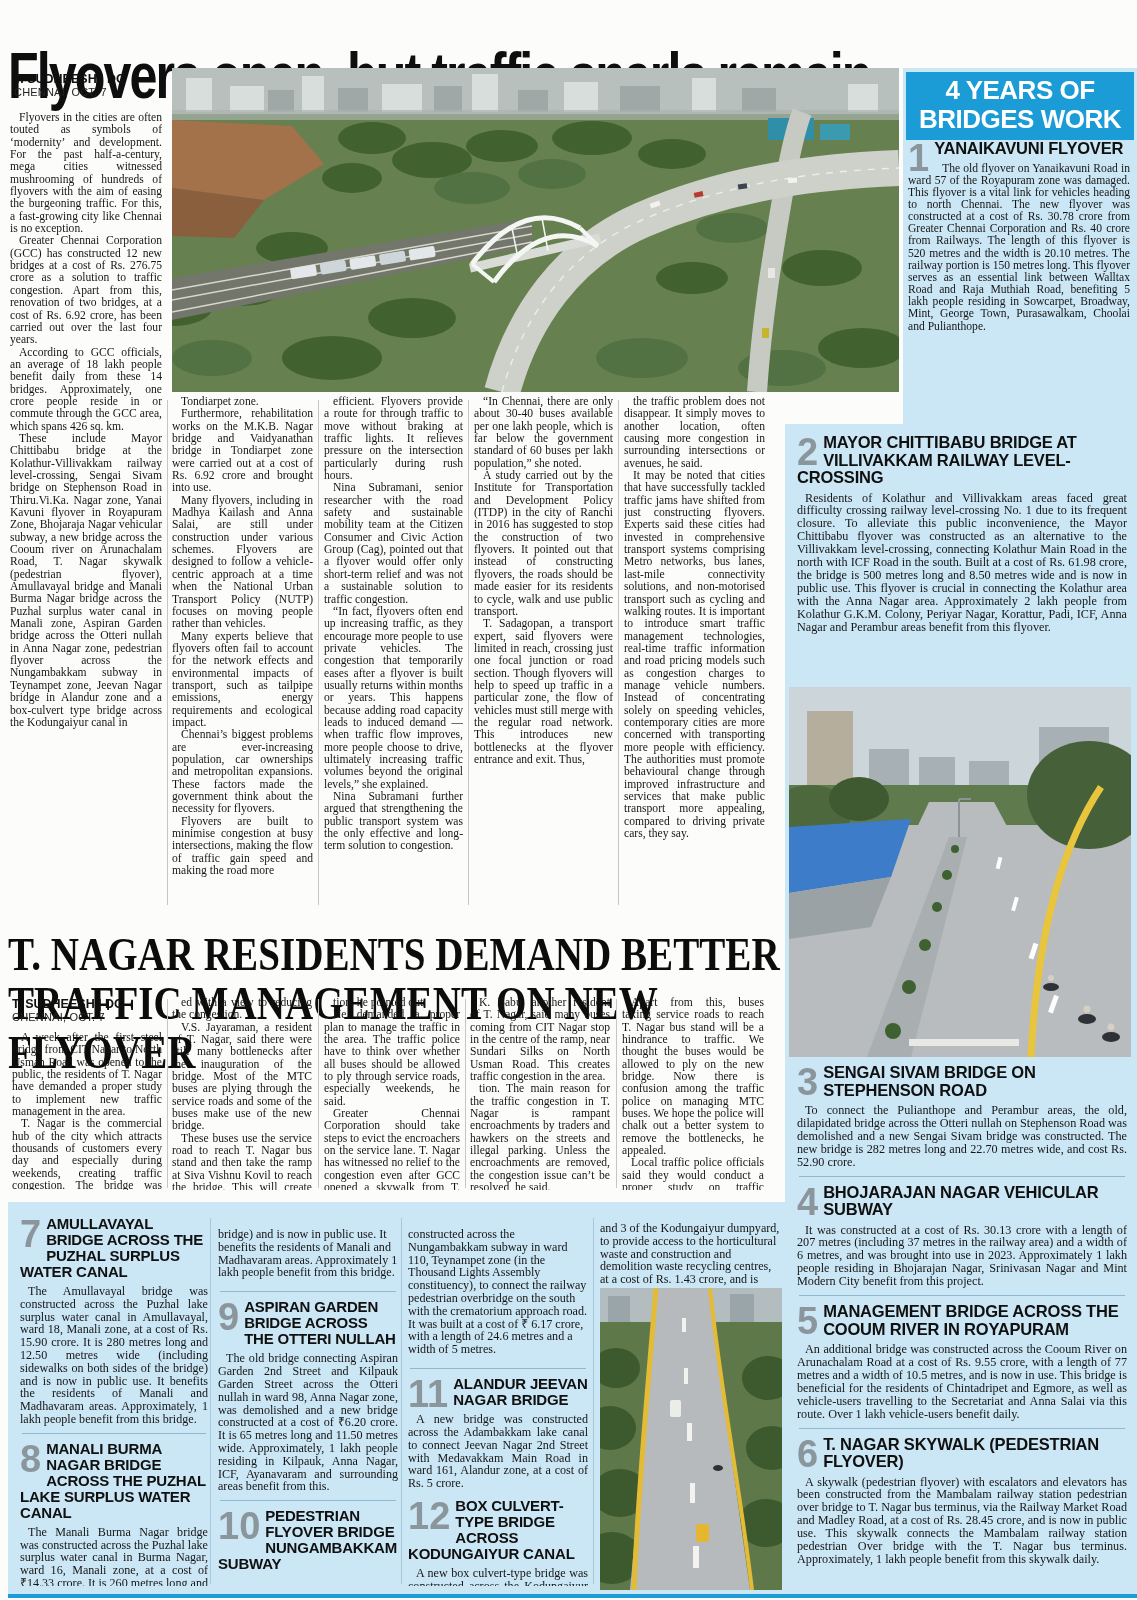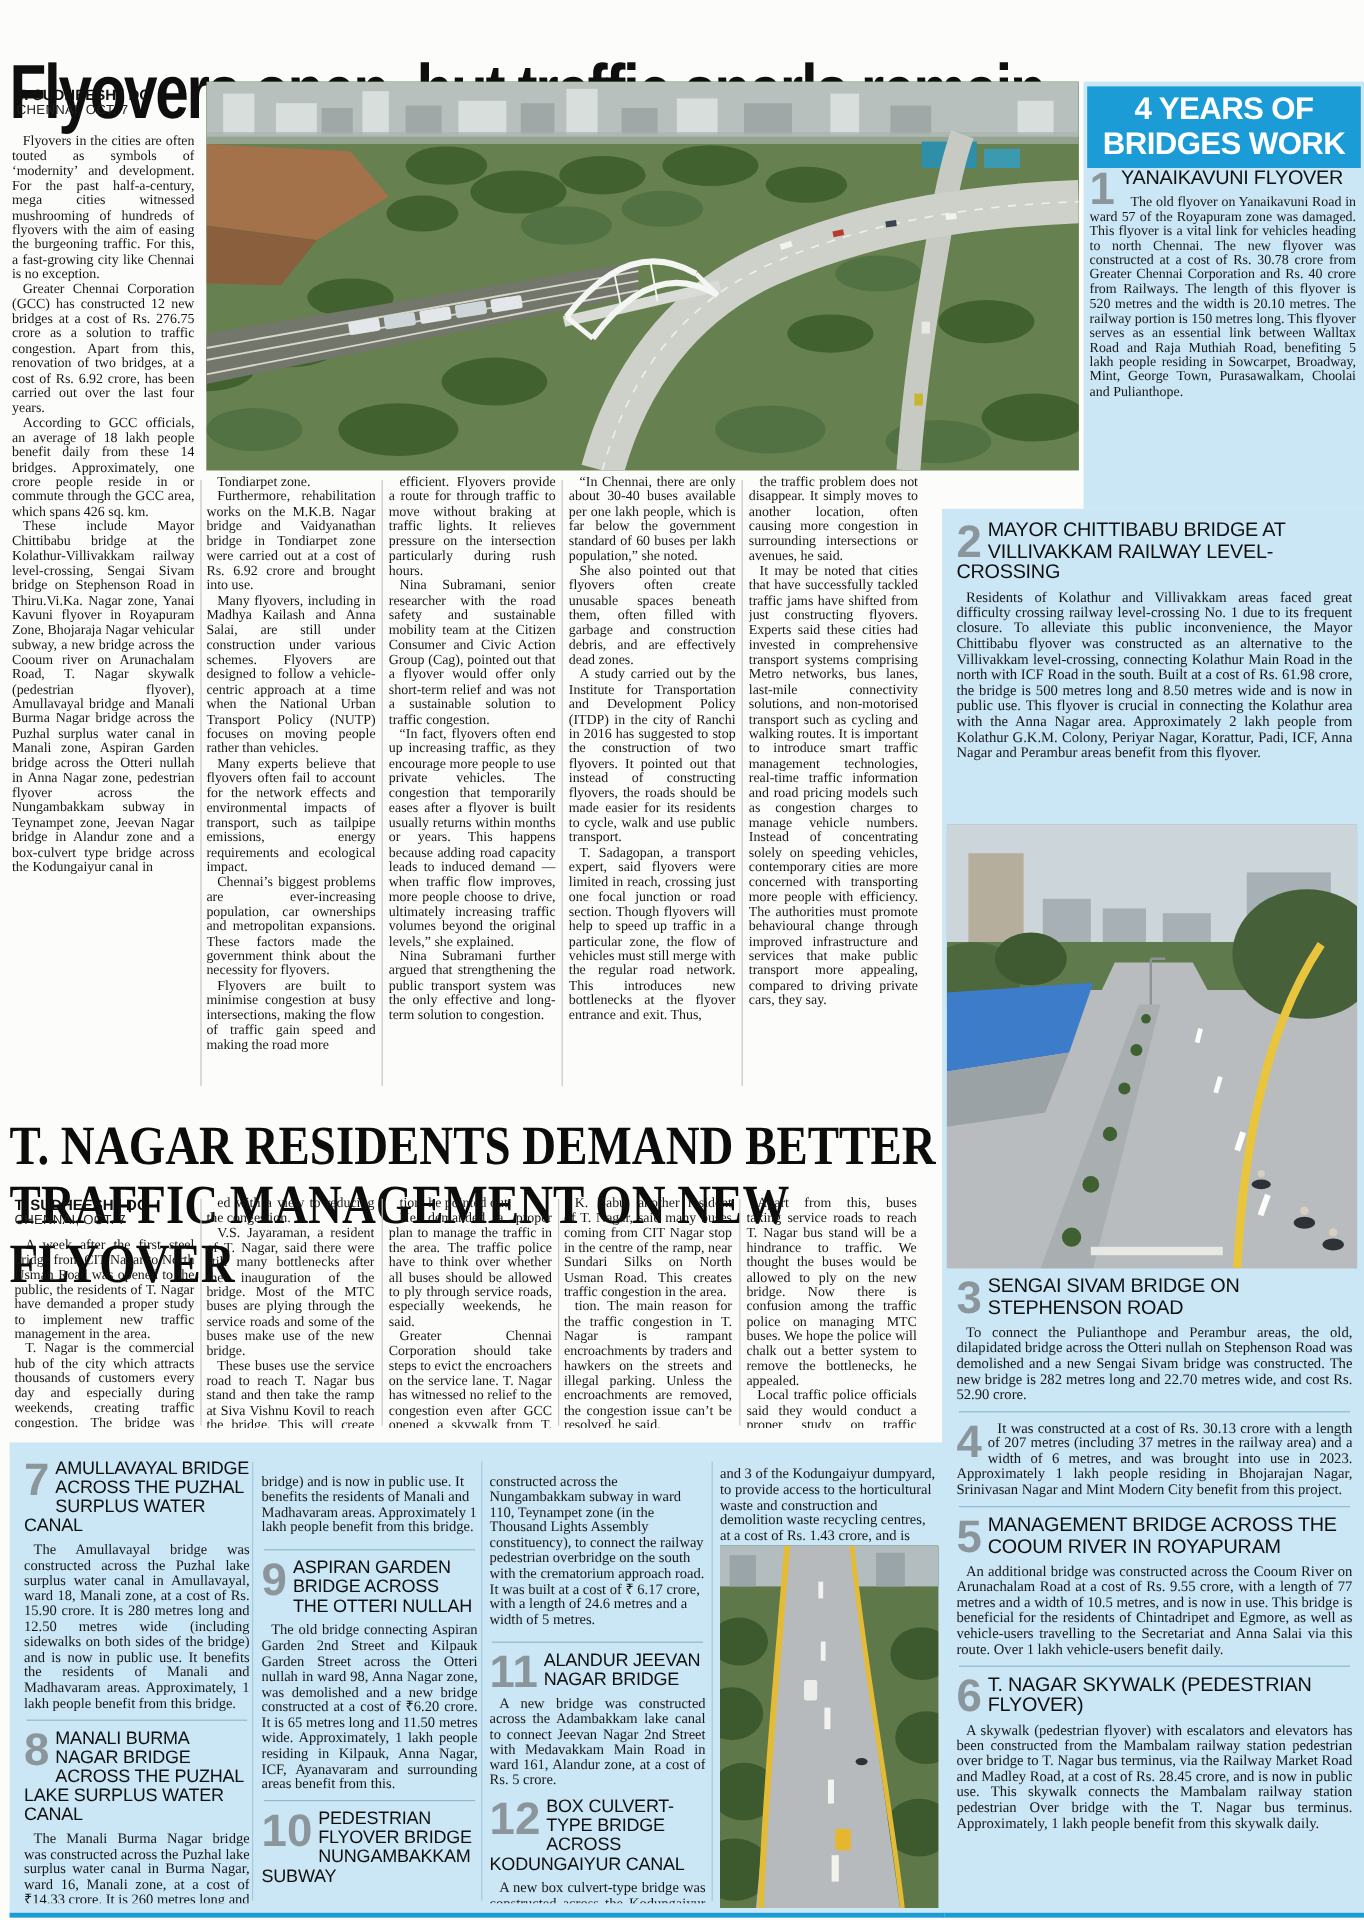--- a/index.html
+++ b/index.html
@@ -33,21 +33,21 @@
   
   .sb-bg-narrow { position:absolute; left:903px; top:68px; width:234px; height:356px; background:#cbe6f4; }
   .sb-bg-wide   { position:absolute; left:785px; top:424px; width:352px; height:1174px; background:#cbe6f4;
                   border-bottom:4px solid #1b9cd6; box-sizing:border-box; }
   .sb-header { position:absolute; left:906px; top:72px; width:228px; background:#1b9cd6; color:#fff;
                text-align:center; font-family:"Liberation Sans", sans-serif; font-weight:bold;
                font-size:26px; line-height:29px; padding:4px 0 6px; letter-spacing:-.5px; }
   .item { overflow:hidden; }
   .item .num { float:left; font-family:"Liberation Sans", sans-serif; font-weight:bold;
                font-size:38px; line-height:32px; color:#8b959c; margin:2px 5px 0 0; }
-  .item h3 { margin:0 0 5px; font-family:"Liberation Sans", sans-serif; font-weight:normal;
+  .item h3 { margin:0 0 5px; font-family:"Liberation Sans", sans-serif; font-weight:bold;
              font-size:16.5px; line-height:17.5px; color:#101010; letter-spacing:-.2px; }
   .item .ibody { margin:0; text-align:justify; font-size:12.2px; line-height:12.9px; text-indent:8px; }
   .sep { border:0; border-top:1px solid #8fb9d0; margin:7px 2px; }
 
   .sb-item1 { position:absolute; left:908px; top:140px; width:222px; height:282px; overflow:hidden; }
   .sb-item1 .ibody { font-size:11.6px; line-height:12.15px; }
   .sb-item2 { position:absolute; left:797px; top:434px; width:330px; height:248px; overflow:hidden; }
   .sb-lower { position:absolute; left:797px; top:1064px; width:330px; height:528px; overflow:hidden; }
 
   
@@ -172,21 +172,20 @@
       <p>Flyovers are built to minimise congestion at busy intersections, making the flow of traffic gain speed and making the road more</p>
     </div>
   <div class="col" style="left:324px; top:396px; width:139px; height:512px;">
       <p>efficient. Flyovers provide a route for through traffic to move without braking at traffic lights. It relieves pressure on the intersection particularly during rush hours.</p>
       <p>Nina Subramani, senior researcher with the road safety and sustainable mobility team at the Citizen Consumer and Civic Action Group (Cag), pointed out that a flyover would offer only short-term relief and was not a sustainable solution to traffic congestion.</p>
       <p>“In fact, flyovers often end up increasing traffic, as they encourage more people to use private vehicles. The congestion that temporarily eases after a flyover is built usually returns within months or years. This happens because adding road capacity leads to induced demand — when traffic flow improves, more people choose to drive, ultimately increasing traffic volumes beyond the original levels,” she explained.</p>
       <p>Nina Subramani further argued that strengthening the public transport system was the only effective and long-term solution to congestion.</p>
     </div>
   <div class="col" style="left:474px; top:396px; width:139px; height:512px;">
       <p>“In Chennai, there are only about 30-40 buses available per one lakh people, which is far below the government standard of 60 buses per lakh population,” she noted.</p>
-      <p>She also pointed out that flyovers often create unusable spaces beneath them, often filled with garbage and construction debris, and are effectively dead zones.</p>
       <p>A study carried out by the Institute for Transportation and Development Policy (ITDP) in the city of Ranchi in 2016 has suggested to stop the construction of two flyovers. It pointed out that instead of constructing flyovers, the roads should be made easier for its residents to cycle, walk and use public transport.</p>
       <p>T. Sadagopan, a transport expert, said flyovers were limited in reach, crossing just one focal junction or road section. Though flyovers will help to speed up traffic in a particular zone, the flow of vehicles must still merge with the regular road network. This introduces new bottlenecks at the flyover entrance and exit. Thus,</p>
     </div>
   <div class="col" style="left:624px; top:396px; width:141px; height:515px;">
       <p>the traffic problem does not disappear. It simply moves to another location, often causing more congestion in surrounding intersections or avenues, he said.</p>
       <p>It may be noted that cities that have successfully tackled traffic jams have shifted from just constructing flyovers. Experts said these cities had invested in comprehensive transport systems comprising Metro networks, bus lanes, last-mile connectivity solutions, and non-motorised transport such as cycling and walking routes. It is important to introduce smart traffic management technologies, real-time traffic information and road pricing models such as congestion charges to manage vehicle numbers. Instead of concentrating solely on speeding vehicles, contemporary cities are more concerned with transporting more people with efficiency. The authorities must promote behavioural change through improved infrastructure and services that make public transport more appealing, compared to driving private cars, they say.</p>
     </div>
   <div class="rule-v" style="left:167px; top:400px; height:505px;"></div>
   <div class="rule-v" style="left:318px; top:400px; height:505px;"></div>
   <div class="rule-v" style="left:468px; top:400px; height:505px;"></div>
@@ -264,20 +263,21 @@
 
   <div class="sb-lower">
     <div class="item">
       <span class="num">3</span>
       <h3>SENGAI SIVAM BRIDGE ON STEPHENSON ROAD</h3>
       <p class="ibody">To connect the Pulianthope and Perambur areas, the old, dilapidated bridge across the Otteri nullah on Stephenson Road was demolished and a new Sengai Sivam bridge was constructed. The new bridge is 282 metres long and 22.70 metres wide, and cost Rs. 52.90 crore.</p>
     </div>
     <hr class="sep">
     <div class="item">
       <span class="num">4</span>
+      <h3>BHOJARAJAN NAGAR VEHICULAR SUBWAY</h3>
       <p class="ibody">It was constructed at a cost of Rs. 30.13 crore with a length of 207 metres (including 37 metres in the railway area) and a width of 6 metres, and was brought into use in 2023. Approximately 1 lakh people residing in Bhojarajan Nagar, Srinivasan Nagar and Mint Modern City benefit from this project.</p>
     </div>
     <hr class="sep">
     <div class="item">
       <span class="num">5</span>
       <h3>MANAGEMENT BRIDGE ACROSS THE COOUM RIVER IN ROYAPURAM</h3>
       <p class="ibody">An additional bridge was constructed across the Cooum River on Arunachalam Road at a cost of Rs. 9.55 crore, with a length of 77 metres and a width of 10.5 metres, and is now in use. This bridge is beneficial for the residents of Chintadripet and Egmore, as well as vehicle-users travelling to the Secretariat and Anna Salai via this route. Over 1 lakh vehicle-users benefit daily.</p>
     </div>
     <hr class="sep">
     <div class="item">

